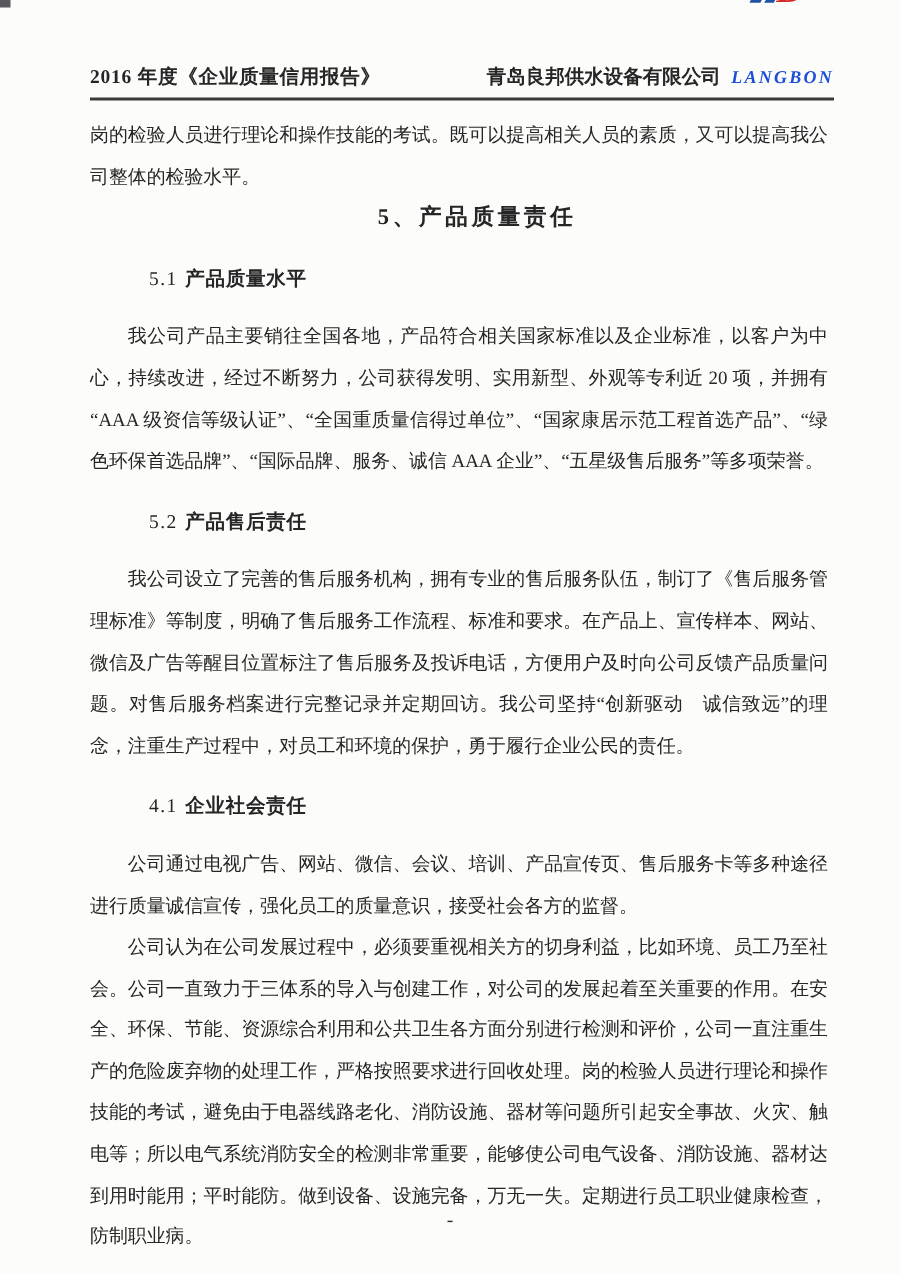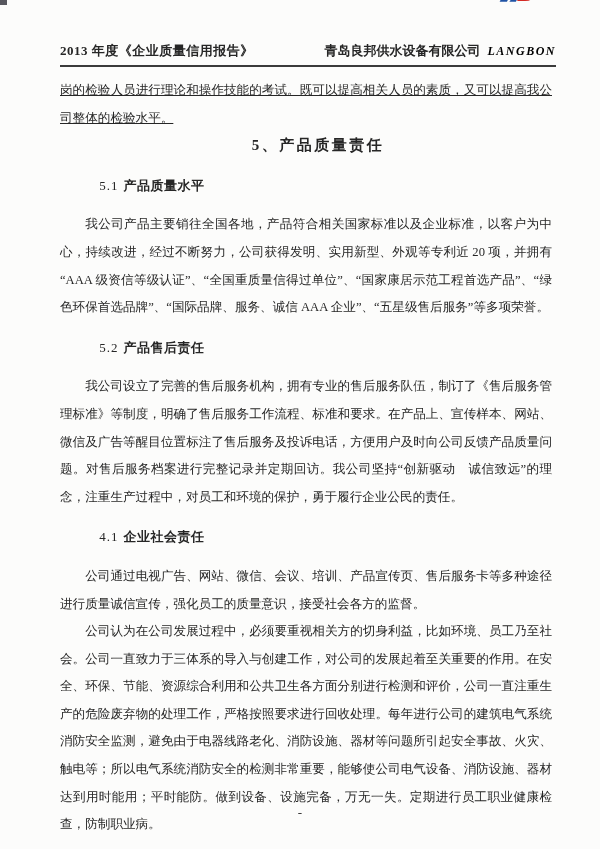--- a/index.html
+++ b/index.html
@@ -49,40 +49,40 @@
   .company-name {
     font-size: 13px;
     font-weight: bold;
     margin-left: 12px;
   }
   .brand-wordmark {
     font-size: 12px;
     font-weight: bold;
     font-style: italic;
     letter-spacing: 1.5px;
-    color: #000000;
+    color: #1d4ed8;
   }
   .logo-mark {
     position: absolute;
     top: -22px;
     right: 6px;
     width: 52px;
     height: 28px;
   }
   .logo-mark svg { display: block; }
 
   
   .doc-body {
     margin: 10px 48px 0 60px;
     font-size: 12.6px;
     line-height: 27.6px;
     text-align: justify;
   }
   .doc-body p { margin: 0; text-indent: 2em; }
-  .doc-body p.continuation { text-indent: 0; text-decoration: underline; }
+  .doc-body p.continuation { text-indent: 0; }
 
   .chapter-heading {
     margin: 0;
     font-size: 15px;
     font-weight: bold;
     letter-spacing: 2.5px;
     text-indent: 1.6em;
     line-height: 27.6px;
     text-align: center;
   }
@@ -118,21 +118,21 @@
   }
 </style>
 </head>
 <body>
 
 <div class="page">
 
   <div class="scan-artifact"></div>
 
   <header class="header">
-    <div class="header-title">2013 年度《企业质量信用报告》</div>
+    <div class="header-title">2016 年度《企业质量信用报告》</div>
 
     <div class="header-right">
       <span class="company-name">青岛良邦供水设备有限公司</span>
       <span class="brand-wordmark">LANGBON</span>
     </div>
 
     <div class="logo-mark">
       <svg viewBox="0 0 64 30" width="52" height="28" aria-hidden="true">
         <polygon points="15,3 24,3 11,27 2,27" fill="#2053a4"></polygon>
         <polygon points="26,10 31,10 22,27 14,27" fill="#2053a4"></polygon>
@@ -160,21 +160,21 @@
         <span class="sub-num">5.2</span><span class="sub-title">产品售后责任</span>
       </h3>
       <p>我公司设立了完善的售后服务机构，拥有专业的售后服务队伍，制订了《售后服务管理标准》等制度，明确了售后服务工作流程、标准和要求。在产品上、宣传样本、网站、微信及广告等醒目位置标注了售后服务及投诉电话，方便用户及时向公司反馈产品质量问题。对售后服务档案进行完整记录并定期回访。我公司坚持“创新驱动　诚信致远”的理念，注重生产过程中，对员工和环境的保护，勇于履行企业公民的责任。</p>
     </section>
 
     <section>
       <h3 class="sub-heading">
         <span class="sub-num">4.1</span><span class="sub-title">企业社会责任</span>
       </h3>
       <p>公司通过电视广告、网站、微信、会议、培训、产品宣传页、售后服务卡等多种途径进行质量诚信宣传，强化员工的质量意识，接受社会各方的监督。</p>
-      <p>公司认为在公司发展过程中，必须要重视相关方的切身利益，比如环境、员工乃至社会。公司一直致力于三体系的导入与创建工作，对公司的发展起着至关重要的作用。在安全、环保、节能、资源综合利用和公共卫生各方面分别进行检测和评价，公司一直注重生产的危险废弃物的处理工作，严格按照要求进行回收处理。每年进行公司的建筑电气系统消防安全监测，避免由于电器线路老化、消防设施、器材等问题所引起安全事故、火灾、触电等；所以电气系统消防安全的检测非常重要，能够使公司电气设备、消防设施、器材达到用时能用；平时能防。做到设备、设施完备，万无一失。定期进行员工职业健康检查，防制职业病。</p>
+      <p>公司认为在公司发展过程中，必须要重视相关方的切身利益，比如环境、员工乃至社会。公司一直致力于三体系的导入与创建工作，对公司的发展起着至关重要的作用。在安全、环保、节能、资源综合利用和公共卫生各方面分别进行检测和评价，公司一直注重生产的危险废弃物的处理工作，严格按照要求进行回收处理。岗的检验人员进行理论和操作技能的考试，避免由于电器线路老化、消防设施、器材等问题所引起安全事故、火灾、触电等；所以电气系统消防安全的检测非常重要，能够使公司电气设备、消防设施、器材达到用时能用；平时能防。做到设备、设施完备，万无一失。定期进行员工职业健康检查，防制职业病。</p>
     </section>
 
   </main>
 
   <div class="footer">
     <span>-</span>
   </div>
 
 </div>
 

